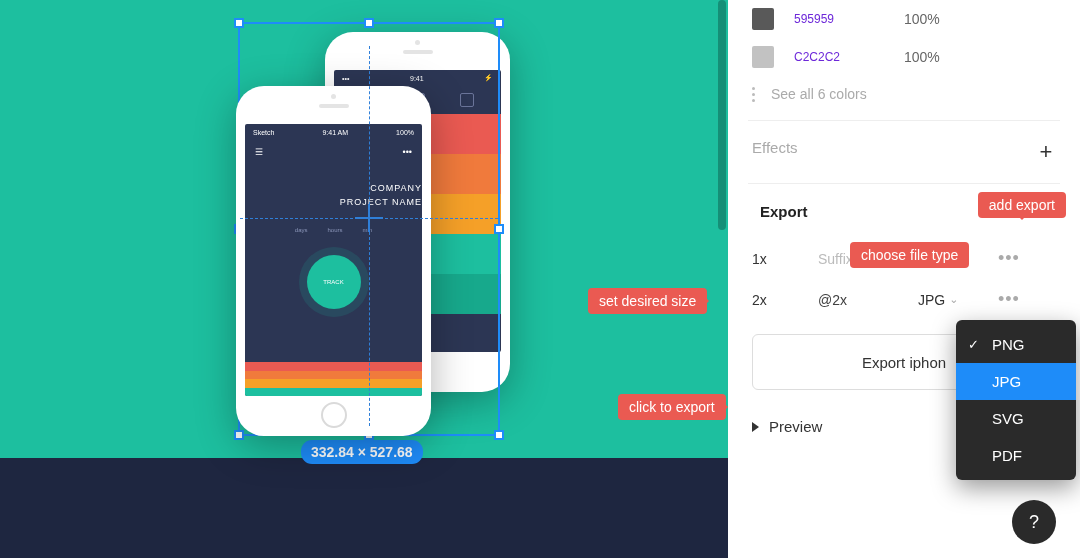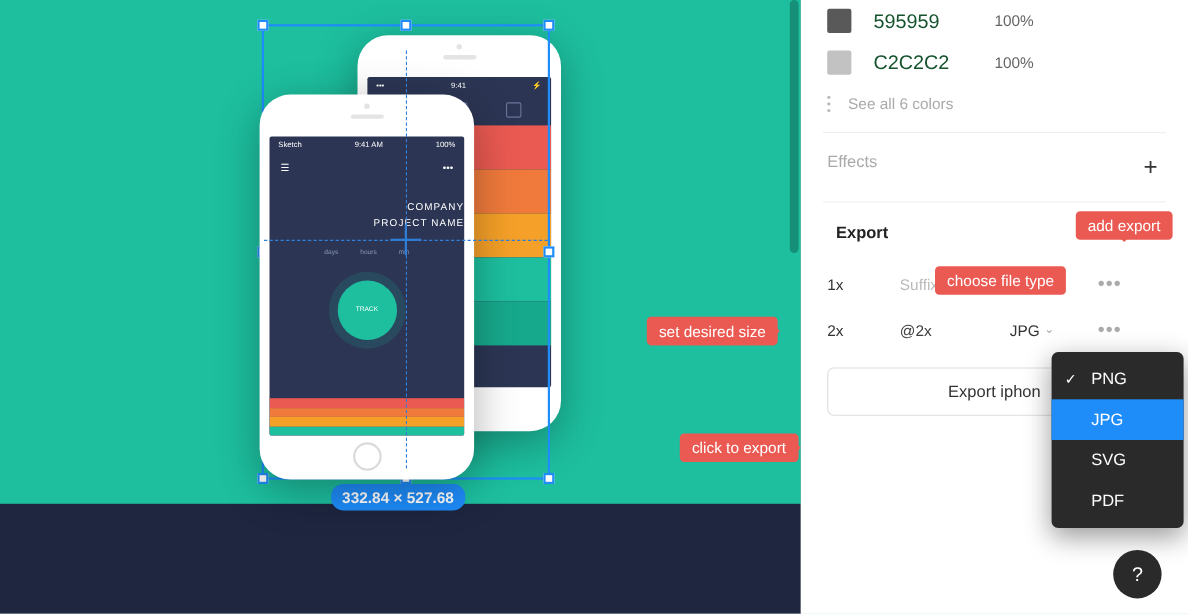--- a/index.html
+++ b/index.html
@@ -33,37 +33,37 @@
 .cross-star{position:absolute;left:359px;top:208px;width:20px;height:20px;z-index:4}
 .cross-star:before,.cross-star:after{content:"";position:absolute;background:#2f7fd8}
 .cross-star:before{left:9px;top:-4px;width:2px;height:28px}
 .cross-star:after{top:9px;left:-4px;height:2px;width:28px}
 .home-btn{position:absolute;left:50%;bottom:8px;width:26px;height:26px;margin-left:-13px;border:2px solid #dadada;border-radius:50%}
 .speaker{position:absolute;left:50%;top:18px;width:30px;height:4px;margin-left:-15px;background:#e4e4e4;border-radius:3px}
 .camera{position:absolute;left:50%;top:8px;width:5px;height:5px;margin-left:-3px;background:#e4e4e4;border-radius:50%}
 .inspector{position:absolute;left:728px;top:0;width:352px;height:558px;background:#fff}
 .color-row{display:flex;align-items:center;padding:8px 24px;gap:20px}
 .swatch{width:22px;height:22px;border-radius:2px}
-.color-hex{color:#14532d;font-size:18px;width:90px}
+.color-hex{color:#6d28d9;font-size:12px;width:90px}
 .color-opa{color:#666;font-size:14px}
 .see-all{padding:10px 24px 18px;color:#aaa;font-size:14px;display:flex;align-items:center;gap:16px}
 .divider{height:1px;background:#eee;margin:0 20px}
 .section{padding:18px 24px;display:flex;justify-content:space-between;align-items:flex-start}
 .section-title{color:#aaa;font-size:15px}
 .section-title.bold{color:#222;font-weight:700}
 .plus-btn,.minus-btn{font-size:22px;color:#333;cursor:pointer;width:20px;text-align:center}
 .export-header{display:flex;align-items:center;padding:14px 32px;justify-content:space-between}
 .export-row{display:flex;align-items:center;padding:10px 24px;gap:10px}
 .ex-col1{width:56px;color:#333;font-size:14px}
 .ex-col2{width:90px;color:#bbb;font-size:14px}
 .ex-col2.filled{color:#404040}
 .ex-col3{width:70px;color:#333;font-size:14px;display:flex;align-items:center;gap:4px}
 .ex-more{color:#aaa;font-size:18px;letter-spacing:1px}
 .export-btn-row{padding:14px 24px}
-.export-button{width:100%;height:44px;border:1px solid #ddd;border-radius:6px;background:#fff;font-size:15px;color:#333;cursor:pointer}
+.export-button{width:100%;height:56px;border:1px solid #ddd;border-radius:6px;background:#fff;font-size:15px;color:#333;cursor:pointer}
 .preview-row{padding:14px 24px;display:flex;align-items:center;gap:10px;color:#333;font-size:15px}
 .dropdown{position:absolute;right:4px;top:320px;width:120px;background:#2a2a2a;border-radius:6px;padding:6px 0;box-shadow:0 8px 24px rgba(0,0,0,.4);z-index:20}
 .dd-item{padding:10px 16px 10px 36px;color:#fff;font-size:15px;position:relative;cursor:pointer}
 .dd-item.sel{background:#1e8cf9}
 .dd-check{position:absolute;left:12px;top:11px;color:#fff;font-size:13px}
 .help-fab{position:absolute;right:24px;bottom:14px;width:44px;height:44px;border-radius:50%;background:#2a2a2a;color:#fff;display:flex;align-items:center;justify-content:center;font-size:18px;z-index:30;cursor:pointer}
 .annotation{position:absolute;background:#ea5a52;color:#fff;font-size:14px;padding:5px 11px;border-radius:4px;z-index:25}
 .annotation.arrow-right:after{content:"";position:absolute;right:-8px;top:50%;margin-top:-6px;border:6px solid transparent;border-left-color:#ea5a52}
 .annotation.arrow-down:after{content:"";position:absolute;left:50%;bottom:-8px;margin-left:-6px;border:6px solid transparent;border-top-color:#ea5a52}
 .scrollbar-thumb{position:absolute;left:718px;top:0;width:8px;height:230px;background:rgba(0,0,0,.25);border-radius:4px}
@@ -206,20 +206,24 @@
     <div class="ex-col2 filled">@2x</div>
     <div class="ex-col3">
         <span>JPG</span>
         <span class="chev">⌄</span>
       </div>
     <div class="ex-more">•••</div>
   </div>
   <div class="export-btn-row">
     <button class="export-button">Export iphon</button>
   </div>
+  <div class="preview-row">
+    <div class="triangle-right"></div>
+    <span>Preview</span>
+  </div>
 
   <div class="dropdown">
     <div class="dd-item">
       <span class="dd-check">✓</span>
       <span>PNG</span>
     </div>
     <div class="dd-item sel"><span>JPG</span></div>
     <div class="dd-item"><span>SVG</span></div>
     <div class="dd-item"><span>PDF</span></div>
   </div>

